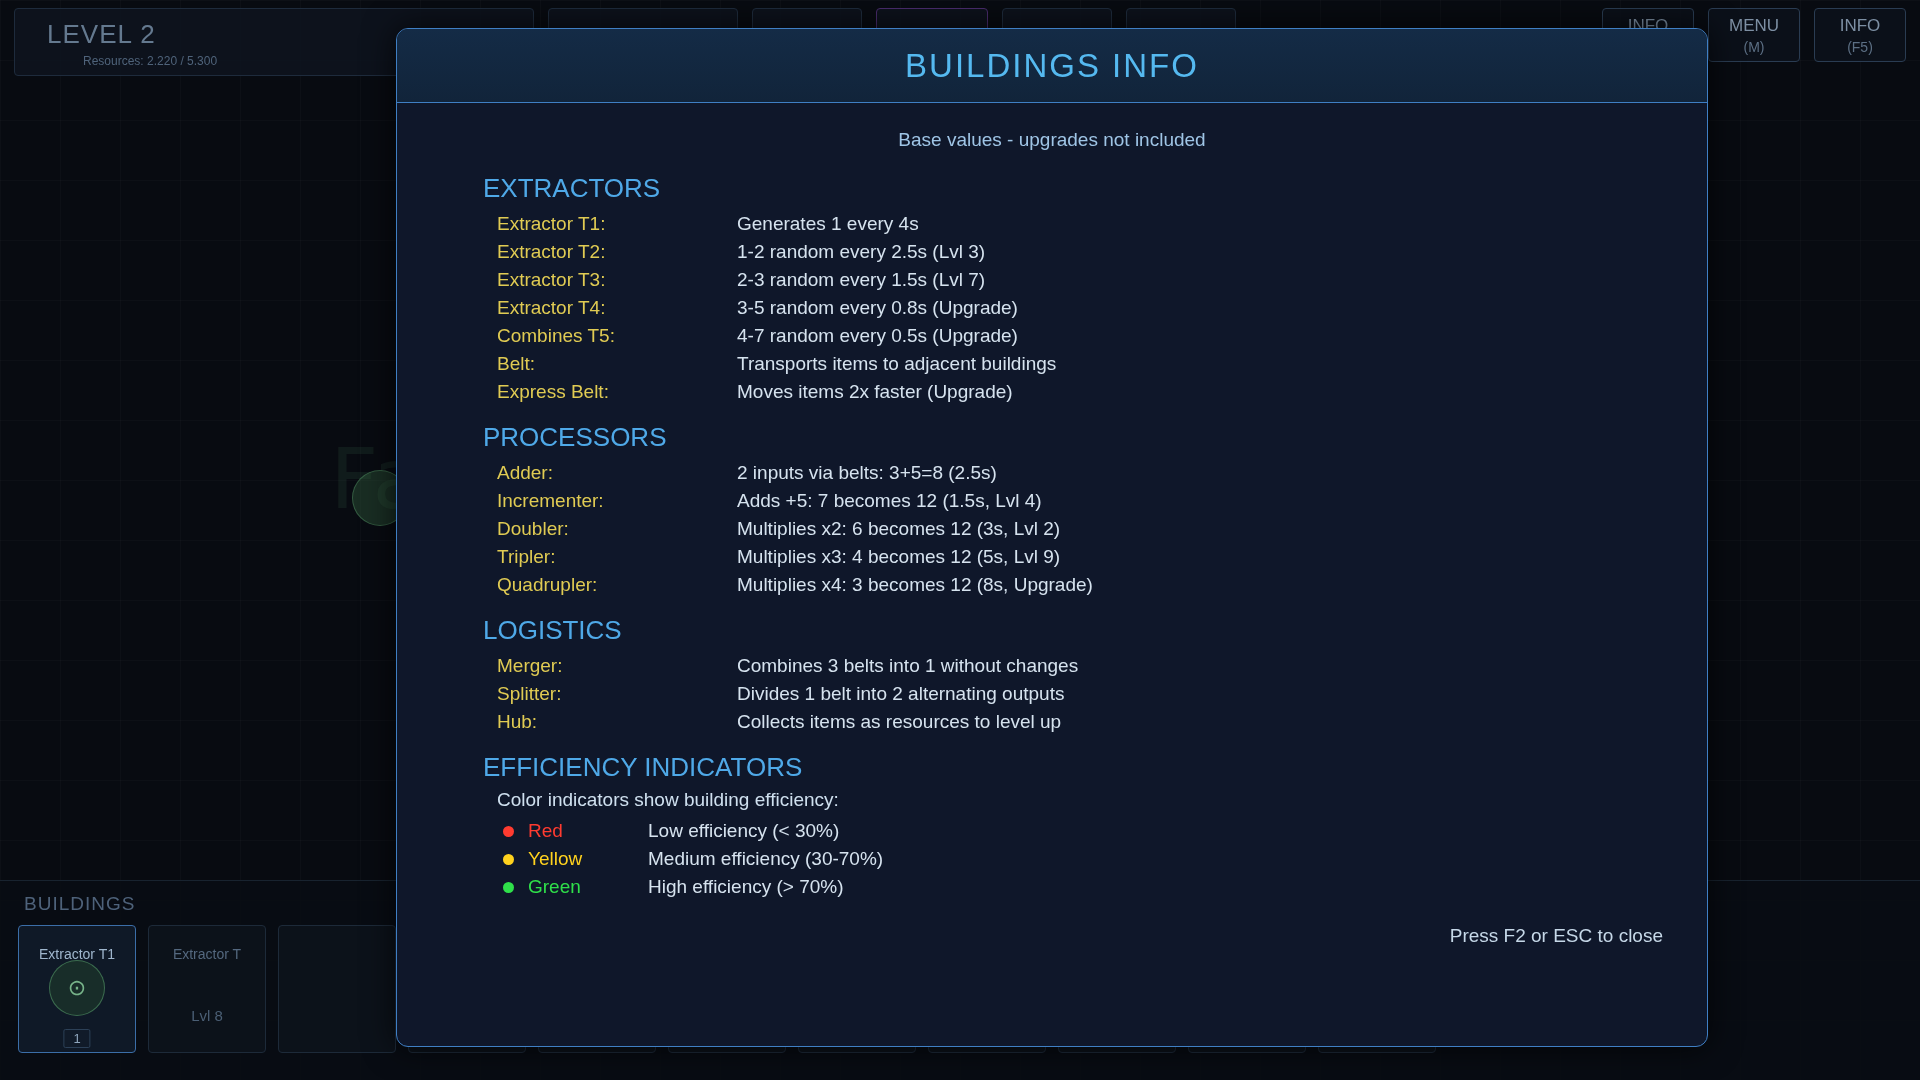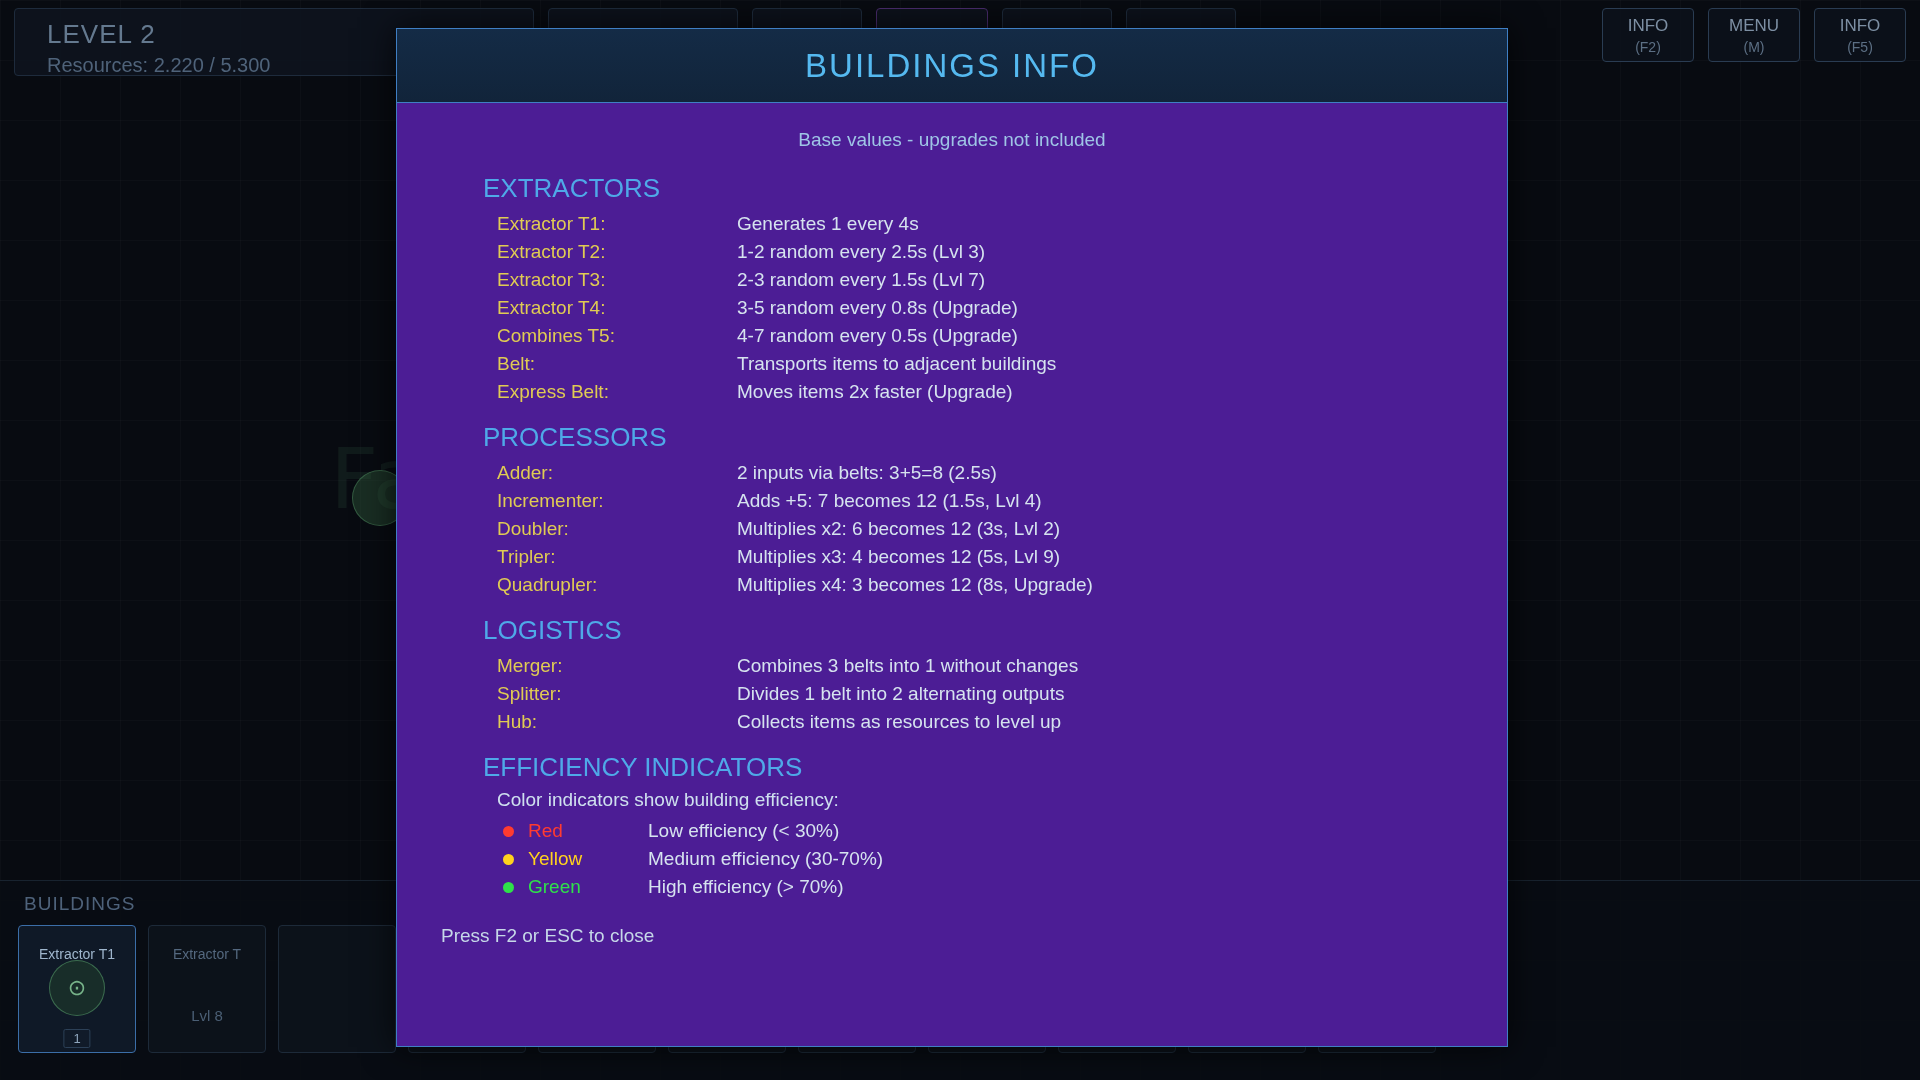--- a/index.html
+++ b/index.html
@@ -25,21 +25,21 @@
   }
   .hud-panel {
     background: rgba(14,20,30,0.85);
     border: 1px solid #1e2b3c;
     border-radius: 4px;
     padding: 10px 32px;
     color: #5d7289;
   }
   .level-panel { width: 520px; height: 68px; }
   .level-title { font-size: 26px; color: #64798f; letter-spacing: 1px; }
-  .level-sub { font-size: 20px; color: #4f637a; margin-top: 4px; }
+  .level-sub { font-size: 12px; color: #4f637a; margin-top: 4px; margin-left: 36px; }
   .hud-blank { width: 190px; height: 46px; }
   .hud-small { width: 110px; height: 44px; }
   .hud-purple { border-color: #4a2c6e; width: 112px; height: 44px; }
   .hud-btn {
     width: 92px; height: 54px;
     border: 1px solid #2a3c52; border-radius: 4px;
     background: rgba(12,18,27,0.8);
     color: #7d8fa3; text-align: center;
     font-size: 17px; padding-top: 6px; line-height: 1.35;
   }
@@ -87,24 +87,24 @@
   .slot .glyph {
     position: absolute; top: 34px; left: 50%; transform: translateX(-50%);
     width: 56px; height: 56px; border-radius: 50%;
     border: 1px solid rgba(90,160,110,0.55); background: rgba(35,70,45,0.45);
     color: #77b389; font-size: 22px; line-height: 54px;
   }
 
   
   .modal {
     position: absolute; left: 396px; top: 28px;
-    width: 1112px; height: 1019px;
-    background: #4c1d95;
+    width: 1312px; height: 1019px;
+    background: #0f172a;
     border: 1px solid #3f7fc4;
-    border-radius: 0;
+    border-radius: 12px;
     box-shadow: 0 0 32px rgba(0,0,0,0.75);
     overflow: hidden;
   }
   .modal-header {
     height: 74px;
     background: linear-gradient(180deg, #142b46 0%, #11243a 100%);
     border-bottom: 1px solid #3f7fc4;
     display: flex; align-items: center; justify-content: center;
   }
   .modal-title {
@@ -121,21 +121,21 @@
   .row { display: flex; align-items: baseline; padding: 3px 0; }
   .row .label { width: 240px; color: #e0cb53; font-size: 19px; }
   .row .value { color: #d6e3ef; font-size: 19px; }
   .eff-note { color: #cfe0ef; font-size: 19px; margin: 6px 0 6px 56px; }
   .eff-rows { margin-left: 62px; }
   .eff-row { display: flex; align-items: center; padding: 3px 0; }
   .dot { width: 11px; height: 11px; border-radius: 50%; margin-right: 14px; }
   .eff-name { width: 120px; font-size: 19px; }
   .eff-desc { color: #d6e3ef; font-size: 19px; }
   .footer-hint {
-    text-align: left; color: #c6d8e8; font-size: 19px;
+    text-align: right; color: #c6d8e8; font-size: 19px;
     margin-top: 24px;
   }
 </style>
 </head>
 <body>
 
 <div id="root">
 
   <div class="game-bg">
     <div class="watermark">Factory</div>

